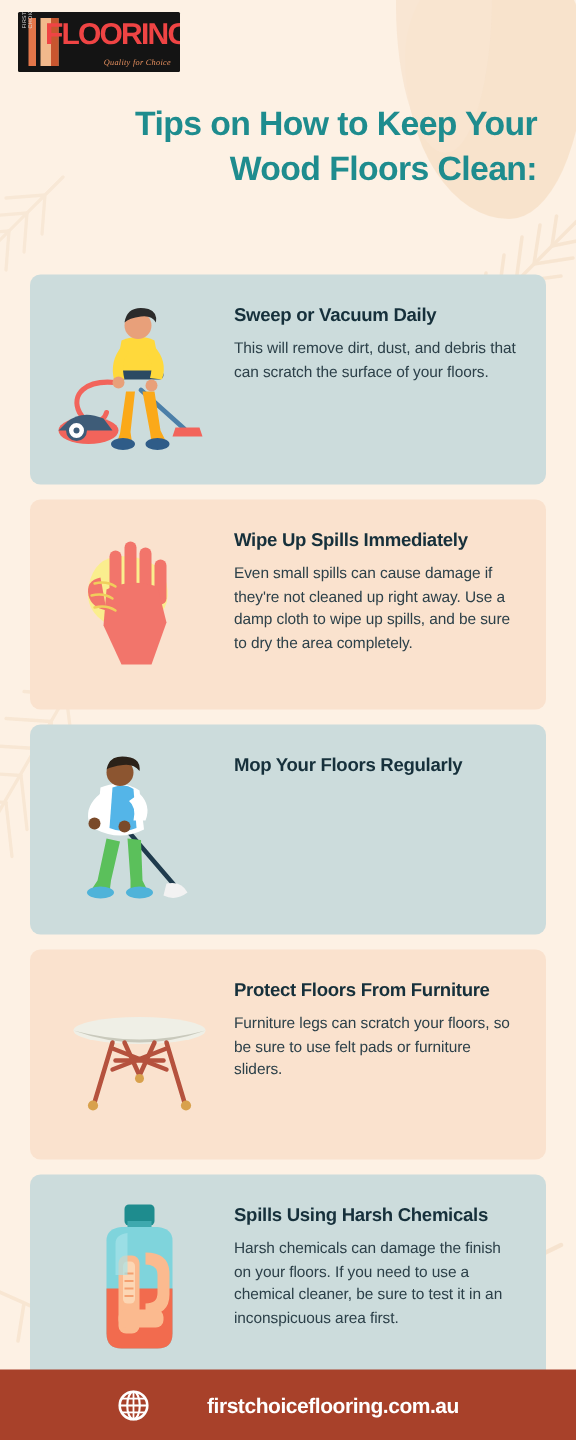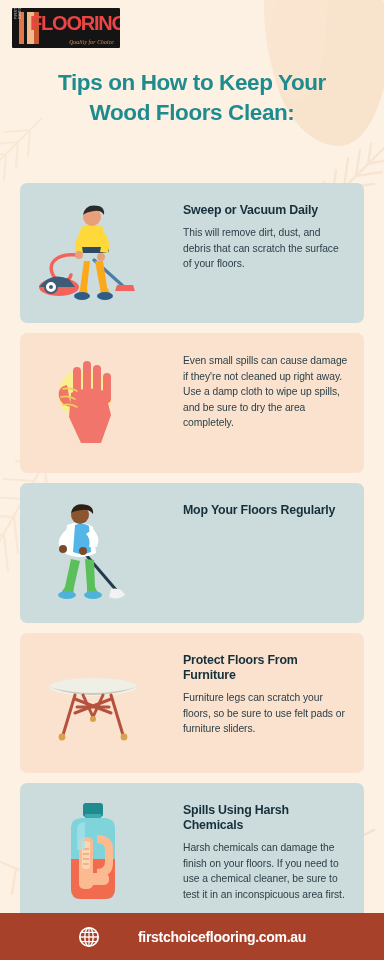--- a/index.html
+++ b/index.html
@@ -62,37 +62,36 @@
   .logo-micro {
     position: absolute; left: 2px; top: 11px;
     font-size: 3.6px; color: #D9D9D9; letter-spacing: .2px;
     transform: rotate(-90deg); transform-origin: left top;
     width: 22px;
   }
 
   
   .heading {
     position: absolute; left: 0; top: 68px; width: 384px;
-    text-align: center;
+    text-align: right;
     color: #1E8C8E;
     font-size: 22.5px; font-weight: bold;
     line-height: 30px;
     letter-spacing: -0.4px;
     padding: 0 26px;
   }
 
   
   .cards { position: absolute; left: 20px; top: 183px; width: 344px; }
   .card {
     display: flex; align-items: flex-start;
     border-radius: 7px;
     margin-bottom: 10px;
     padding: 16px 14px 16px 10px;
     position: relative;
-    gap: 27px;
   }
   .card.teal  { background: #CCDCDC; }
   .card.peach { background: #FAE2CE; }
 
   .card-art {
     flex: 0 0 126px;
     height: 108px;
     display: flex; align-items: center; justify-content: center;
   }
   .card-body { flex: 1 1 auto; padding-top: 4px; padding-right: 2px; }
@@ -275,20 +274,21 @@
             <path d="M30 34 q-10 2 -8 12 q2 8 12 10 z"></path>
           </g>
           <g stroke="#F0CE5C" stroke-width="1.6" fill="none" stroke-linecap="round">
             <path d="M26 38 q8 -2 14 2"></path>
             <path d="M24 46 q8 -2 14 2"></path>
             <path d="M26 54 q8 -2 14 2"></path>
           </g>
         </svg>
       </div>
       <div class="card-body">
+        <div class="card-title">Wipe Up Spills Immediately</div>
         <div class="card-text">Even small spills can cause damage if they're not cleaned up right away. Use a damp cloth to wipe up spills, and be sure to dry the area completely.</div>
       </div>
     </div>
 
     <div class="card teal">
       <div class="card-art">
         <svg width="112" height="104" viewBox="0 0 112 104">
 
           <line x1="44" y1="48" x2="80" y2="90" stroke="#1F3B4D" stroke-width="3" stroke-linecap="round"></line>
           <path d="M74 88 q10 -2 14 6 q-8 6 -16 2 z" fill="#F2F2F2"></path>

